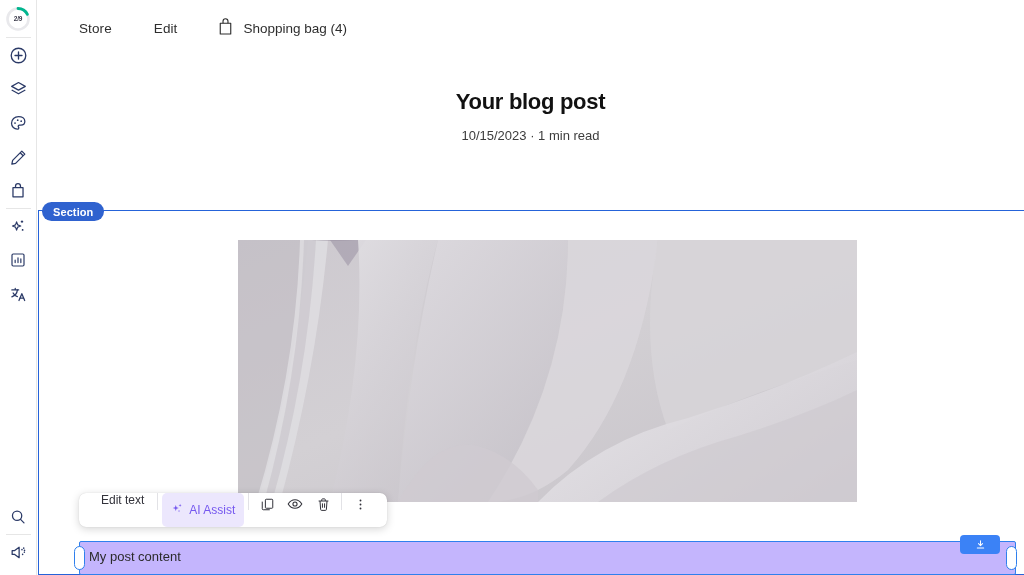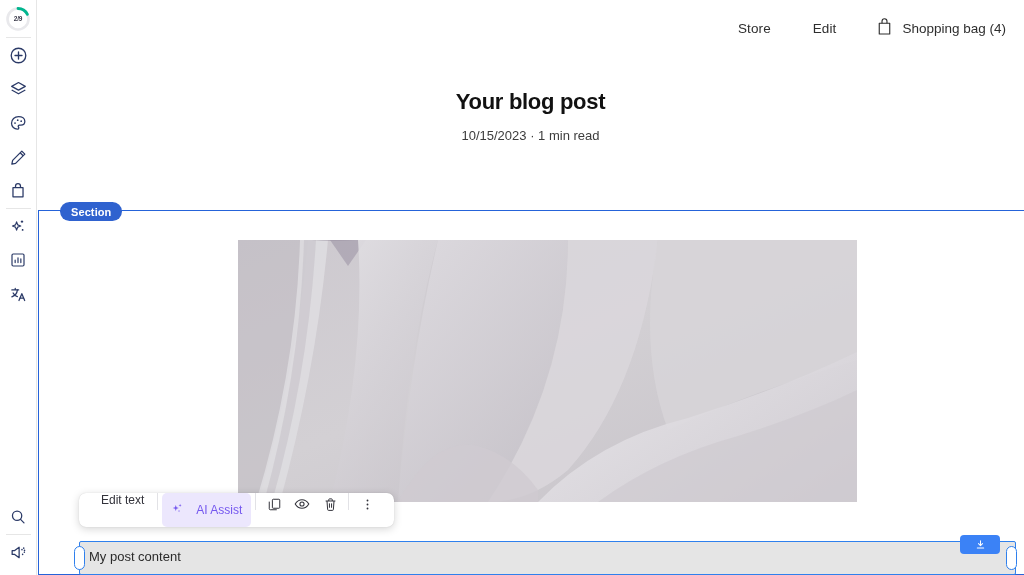--- a/index.html
+++ b/index.html
@@ -31,21 +31,21 @@
     width: 37px; height: 34px;
     display:flex; align-items:center; justify-content:center;
     color:#2b3a67; cursor:pointer;
   }
   .sb-icon svg { display:block; }
   .spacer { flex: 1 1 auto; }
 
   
   #topnav {
     position:absolute; left:37px; top:0; width:987px; height:56px;
-    display:flex; align-items:center; justify-content:flex-end;
+    display:flex; align-items:center; 
     padding-right:18px;
   }
   .nav-link {
     font-size:13.5px; color:#2e2e2e; margin-left:42px; cursor:pointer;
     letter-spacing:0.1px;
   }
   .bag-group { display:flex; align-items:center; margin-left:40px; cursor:pointer; }
   .bag-group .bag-label { font-size:13.5px; color:#2e2e2e; margin-left:9px; }
 
   
@@ -57,21 +57,21 @@
   #post-desc { font-size:13px; color:#3c3c3c; margin-top:19px; }
   #post-meta { font-size:13px; color:#3c3c3c; margin-top:13px; }
 
   
   #section-sel {
     position:absolute; left:38px; top:210px; width:986px; height:365px;
     border:1.5px solid #2563d9; border-right:none;
     pointer-events:none;
   }
   #section-badge {
-    position:absolute; left:60px; top:202px;
+    position:absolute; left:42px; top:202px;
     background:#2f62cf; color:#fff; font-size:11px; font-weight:600;
     padding:3.5px 11px; border-radius:11px; letter-spacing:0.1px;
     z-index: 6;
   }
 
   
   #hero-image {
     position:absolute; left:238px; top:240px; width:619px; height:262px;
     overflow:hidden; background:#c9c5cb;
   }
@@ -82,33 +82,33 @@
     position:absolute; left:79px; top:493px; height:34px;
     background:#ffffff; border-radius:7px;
     box-shadow:0 2px 9px rgba(0,0,0,0.17), 0 0 1px rgba(0,0,0,0.18);
     display:flex; padding:0 13px; z-index:10;
   }
   .tb-text {
     font-size:12px; color:#32323a; padding:0 9px; cursor:pointer; white-space:nowrap;
   }
   .tb-sep { width:1px; height:17px; background:#e2e2e6; margin:0 4px; }
   .tb-ai {
-    display:flex; align-items:center; gap:12px;
+    display:flex; align-items:center; gap:5px;
     background:#ece7fd; color:#7558ef; border-radius:5px;
     padding:4px 9px; font-size:12px; cursor:pointer; white-space:nowrap;
   }
   .tb-icon {
     width:28px; height:26px; display:flex; align-items:center; justify-content:center;
     color:#32323a; cursor:pointer;
   }
 
   
   #text-el {
     position:absolute; left:79px; top:541px; width:937px; height:34px;
-    border:1.6px solid #2f80ed; border-radius:2px; background:#e5e5e5; z-index:7;
+    border:1.6px solid #2f80ed; border-radius:2px; background:#c4b5fd; z-index:7;
   }
   #text-el-label {
     position:absolute; left:9px; top:7px;
     font-size:13px; color:#2b2b2b;
   }
   .handle {
     position:absolute; width:11px; height:24px; background:#ffffff;
     border:1.6px solid #2f80ed; border-radius:6px; z-index:9;
   }
   #handle-left { left:73.5px; top:546px; }

